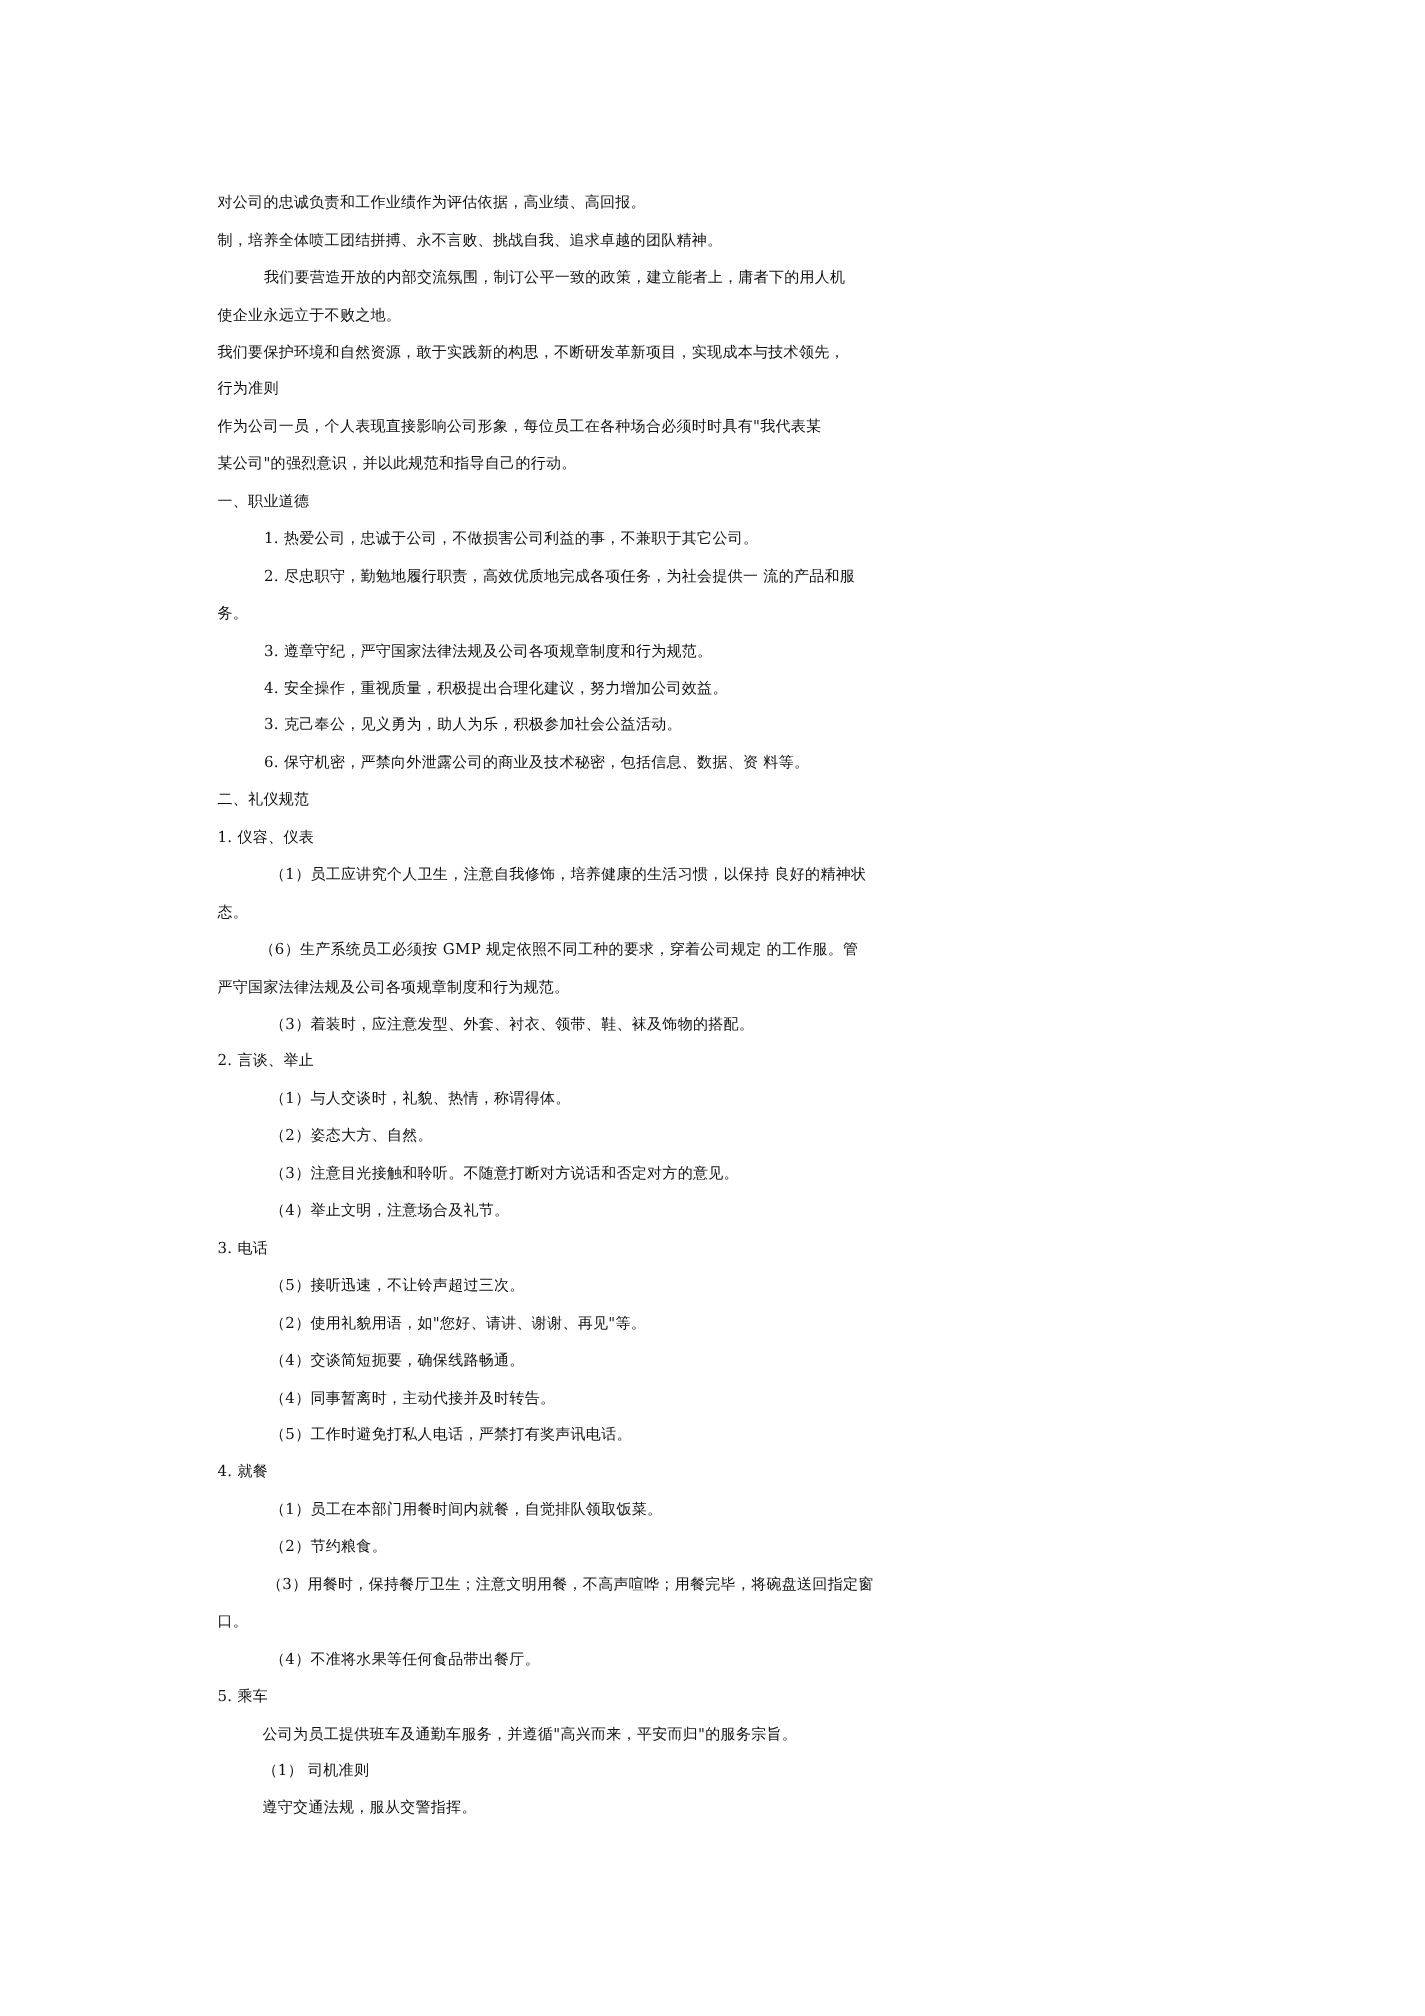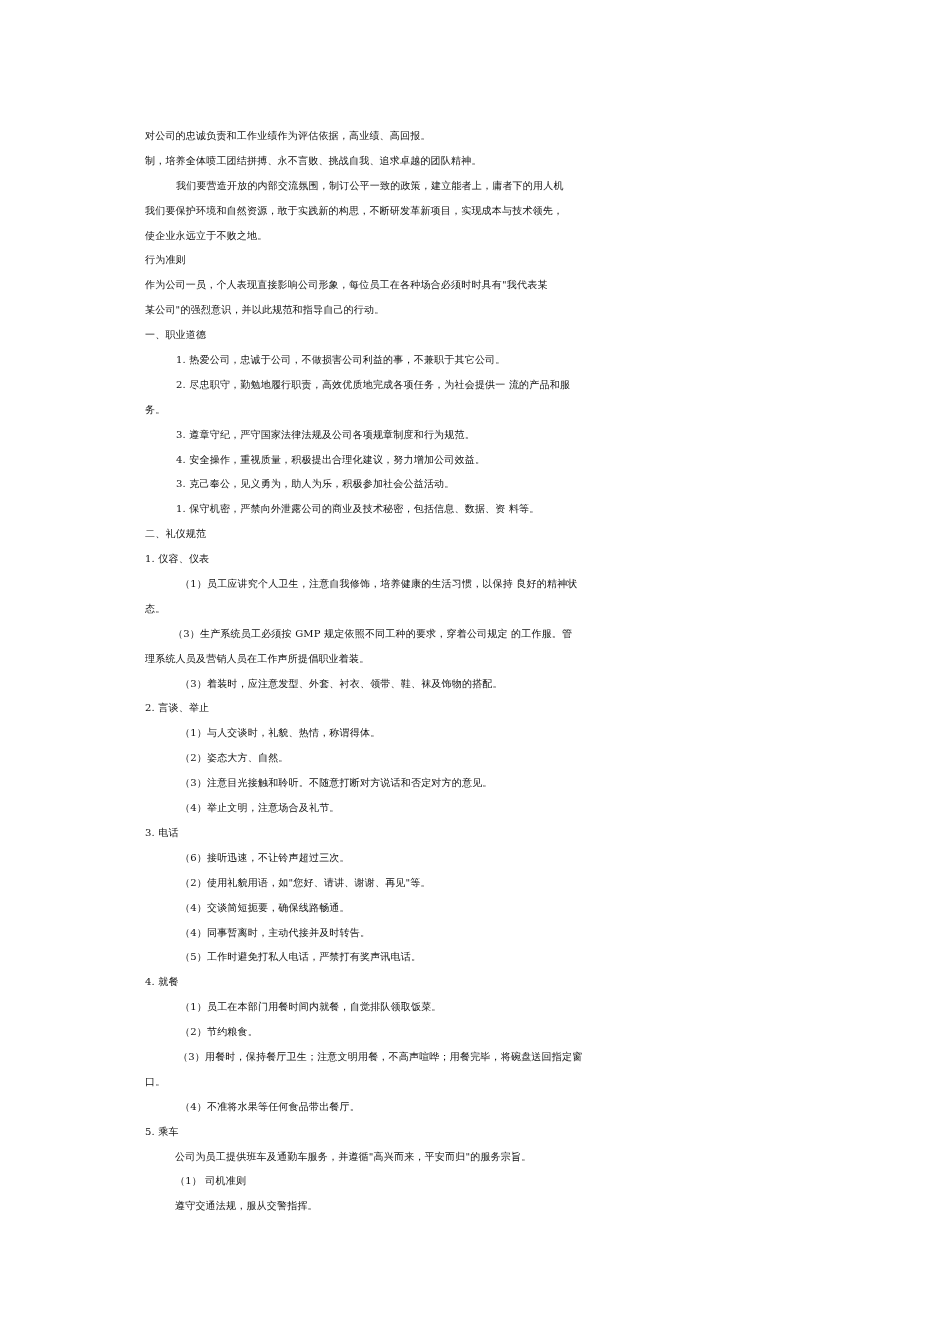--- a/index.html
+++ b/index.html
@@ -13,47 +13,47 @@
   .i4 { padding-left:33px; }
   .i5 { padding-left:30px; }
 </style>
 </head>
 <body>
 
 <div class="page" id="page">
     <div class="ln">对公司的忠诚负责和工作业绩作为评估依据，高业绩、高回报。</div>
     <div class="ln">制，培养全体喷工团结拼搏、永不言败、挑战自我、追求卓越的团队精神。</div>
     <div class="ln i1">我们要营造开放的内部交流氛围，制订公平一致的政策，建立能者上，庸者下的用人机</div>
+    <div class="ln">使企业永远立于不败之地。</div>
     <div class="ln">我们要保护环境和自然资源，敢于实践新的构思，不断研发革新项目，实现成本与技术领先，</div>
-    <div class="ln">使企业永远立于不败之地。</div>
     <div class="ln">行为准则</div>
     <div class="ln">作为公司一员，个人表现直接影响公司形象，每位员工在各种场合必须时时具有"我代表某</div>
     <div class="ln">某公司"的强烈意识，并以此规范和指导自己的行动。</div>
     <div class="ln">一、职业道德</div>
     <div class="ln i1">1.  热爱公司，忠诚于公司，不做损害公司利益的事，不兼职于其它公司。</div>
     <div class="ln i1">2. 尽忠职守，勤勉地履行职责，高效优质地完成各项任务，为社会提供一 流的产品和服</div>
     <div class="ln">务。</div>
     <div class="ln i1">3.  遵章守纪，严守国家法律法规及公司各项规章制度和行为规范。</div>
     <div class="ln i1">4.  安全操作，重视质量，积极提出合理化建议，努力增加公司效益。</div>
     <div class="ln i1">3.  克己奉公，见义勇为，助人为乐，积极参加社会公益活动。</div>
-    <div class="ln i1">1.  保守机密，严禁向外泄露公司的商业及技术秘密，包括信息、数据、资 料等。</div>
+    <div class="ln i1">6.  保守机密，严禁向外泄露公司的商业及技术秘密，包括信息、数据、资 料等。</div>
     <div class="ln">二、礼仪规范</div>
     <div class="ln">1.  仪容、仪表</div>
     <div class="ln i2">（1）员工应讲究个人卫生，注意自我修饰，培养健康的生活习惯，以保持 良好的精神状</div>
     <div class="ln">态。</div>
-    <div class="ln i3">（3）生产系统员工必须按 GMP 规定依照不同工种的要求，穿着公司规定 的工作服。管</div>
-    <div class="ln">理系统人员及营销人员在工作声所提倡职业着装。</div>
+    <div class="ln i3">（6）生产系统员工必须按 GMP 规定依照不同工种的要求，穿着公司规定 的工作服。管</div>
+    <div class="ln">严守国家法律法规及公司各项规章制度和行为规范。</div>
     <div class="ln i2">（3）着装时，应注意发型、外套、衬衣、领带、鞋、袜及饰物的搭配。</div>
     <div class="ln">2.  言谈、举止</div>
     <div class="ln i2">（1）与人交谈时，礼貌、热情，称谓得体。</div>
     <div class="ln i2">（2）姿态大方、自然。</div>
     <div class="ln i2">（3）注意目光接触和聆听。不随意打断对方说话和否定对方的意见。</div>
     <div class="ln i2">（4）举止文明，注意场合及礼节。</div>
     <div class="ln">3.  电话</div>
-    <div class="ln i2">（6）接听迅速，不让铃声超过三次。</div>
+    <div class="ln i2">（5）接听迅速，不让铃声超过三次。</div>
     <div class="ln i2">（2）使用礼貌用语，如"您好、请讲、谢谢、再见"等。</div>
     <div class="ln i2">（4）交谈简短扼要，确保线路畅通。</div>
     <div class="ln i2">（4）同事暂离时，主动代接并及时转告。</div>
     <div class="ln i2">（5）工作时避免打私人电话，严禁打有奖声讯电话。</div>
     <div class="ln">4.  就餐</div>
     <div class="ln i2">（1）员工在本部门用餐时间内就餐，自觉排队领取饭菜。</div>
     <div class="ln i2">（2）节约粮食。</div>
     <div class="ln i4">（3）用餐时，保持餐厅卫生；注意文明用餐，不高声喧哗；用餐完毕，将碗盘送回指定窗</div>
     <div class="ln">口。</div>
     <div class="ln i2">（4）不准将水果等任何食品带出餐厅。</div>

